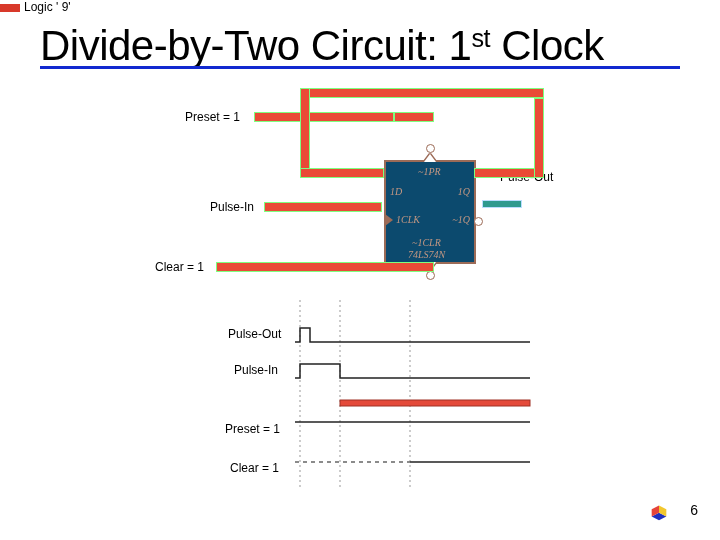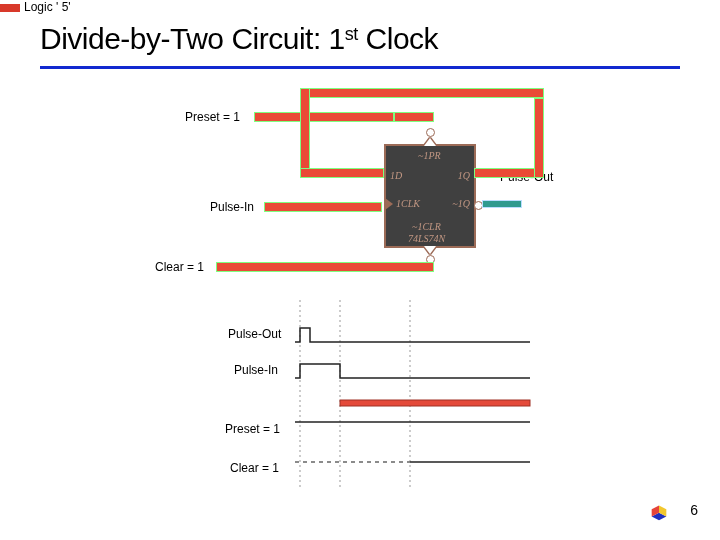--- a/index.html
+++ b/index.html
@@ -1,37 +1,37 @@
 <!DOCTYPE html>
 <html><head>
 <meta charset="utf-8">
 <style>
   html,body{margin:0;padding:0;background:#fff}
   .slide{position:relative;width:720px;height:540px;box-sizing:border-box;font-family:Arial,Helvetica,sans-serif}
-  .title{position:absolute;left:40px;top:22px;font-size:30px;color:#000;letter-spacing:-0.5px}
+  .title{position:absolute;left:40px;top:22px;font-size:42px;color:#000;letter-spacing:-0.5px}
   .title sup{font-size:60%;vertical-align:top;position:relative;top:2px}
   .rule{position:absolute;left:40px;top:66px;width:640px;border-top:3px solid #1129d0}
   .lbl{position:absolute;font-size:12px;color:#000}
   
   .preset   {left:185px;top:110px}
   .pulseout {left:500px;top:170px}
   .pulsein  {left:210px;top:200px}
   .legend   {left:580px;top:213px;font-size:12px;line-height:14px}
   .legend .sw{display:inline-block;width:20px;height:8px;margin-right:4px;vertical-align:middle}
   .red  {background:#d8392a}
   .teal {background:#2f9a8f}
   .clear{left:155px;top:260px}
   
   .tlbl{position:absolute;font-size:12px}
   .t-po   {left:228px;top:327px}
   .t-pi   {left:234px;top:363px}
   .t-preset{left:225px;top:422px}
   .t-clear {left:230px;top:461px}
   
-  .ic{position:absolute;left:384px;top:144px;width:88px;height:100px;border:2px solid #9c6b57;background:#404040}
+  .ic{position:absolute;left:384px;top:160px;width:88px;height:100px;border:2px solid #9c6b57;background:#0c4a6e}
   .pinfont{font-family:Georgia,'Times New Roman',serif;font-size:10px;color:#c09682;font-style:italic}
   .pin{position:absolute}
   .tri-up,.tri-down{width:0;height:0;border-left:6px solid transparent;border-right:6px solid transparent;position:absolute}
   .tri-up{border-bottom:8px solid #fff;filter:drop-shadow(0 -1px 0 #9c6b57) drop-shadow(-1px 0 0 #9c6b57) drop-shadow(1px 0 0 #9c6b57)}
   .tri-down{border-top:8px solid #fff;filter:drop-shadow(0 1px 0 #9c6b57) drop-shadow(-1px 0 0 #9c6b57) drop-shadow(1px 0 0 #9c6b57)}
   .circle{position:absolute;width:7px;height:7px;border:1.5px solid #9c6b57;border-radius:50%;background:#fff}
   
   .wire{position:absolute;background:#ea4a36;box-shadow:0 0 0 1px #7fff7f inset}
   .wire.teal{background:#2f9a8f;box-shadow:0 0 0 1px #bdf inset}
   .pagenum{position:absolute;right:22px;bottom:22px;font-size:14px}
@@ -48,21 +48,21 @@
     <span>Divide-by-Two Circuit: 1</span><sup>st</sup><span> Clock</span>
   </div>
   <div class="rule"></div>
 
   <div class="lbl preset">Preset = 1</div>
   <div class="lbl pulseout">Pulse-Out</div>
   <div class="lbl pulsein">Pulse-In</div>
   <div class="lbl clear">Clear = 1</div>
 
   <div class="legend">
-    <div><span class="sw red"></span><span>Logic ' 5'</span></div>
+    <div><span class="sw red"></span><span>Logic ' 9'</span></div>
   </div>
 
   <div class="ic">
 
     <span class="tri-up" style="left:38px;top:-8px"></span>
     <span class="tri-down" style="left:38px;bottom:-8px"></span>
 
     <span style="position:absolute;left:-1px;top:52px;width:0;height:0;border-top:6px solid transparent;border-bottom:6px solid transparent;border-left:8px solid #9c6b57"></span>
 
     <span class="circle" style="right:-9px;top:55px"></span>

